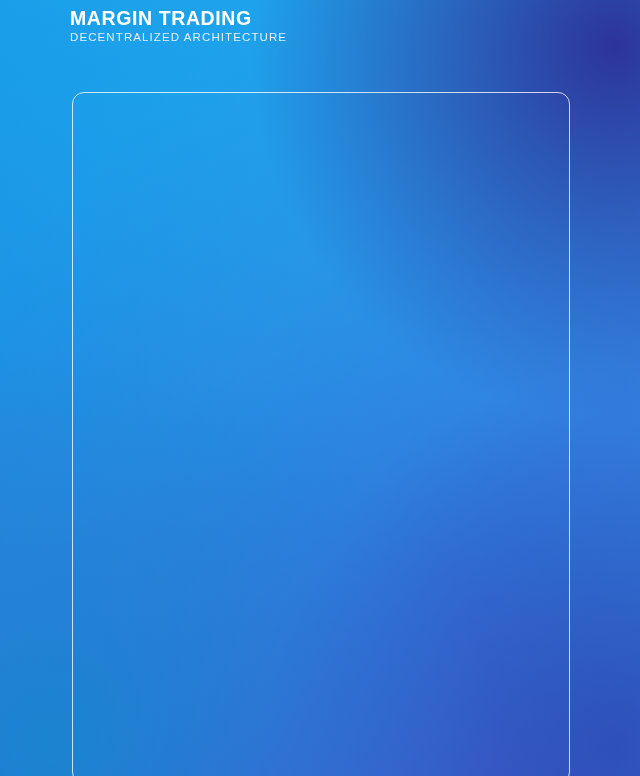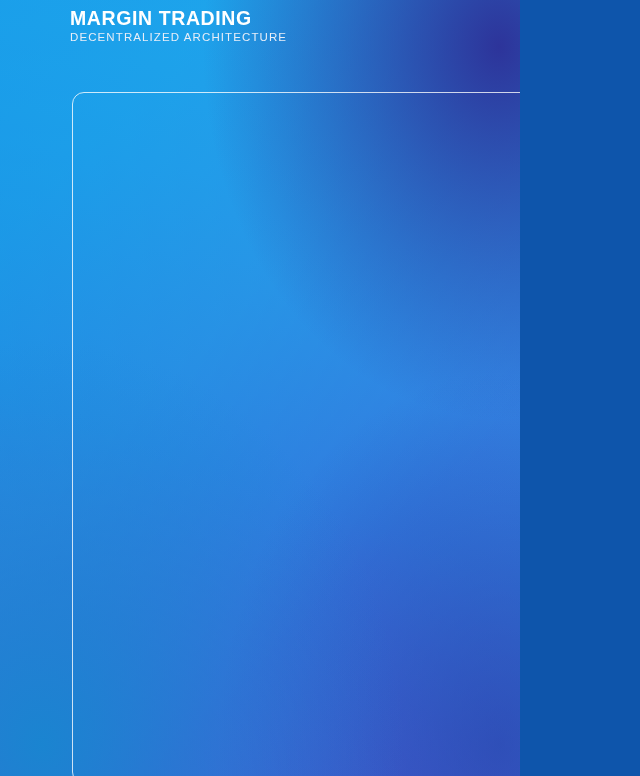--- a/index.html
+++ b/index.html
@@ -2,21 +2,21 @@
 <html><head>
 <meta charset="utf-8">
 <style>
   html,body{margin:0;padding:0;}
   body{
     width:640px;height:776px;overflow:hidden;
     font-family:"Liberation Sans", sans-serif;
     background:#0e55ab;
   }
   #stage{
-    position:relative;width:520px;height:776px;overflow:hidden;
+    position:relative;width:640px;height:776px;overflow:hidden;
     background:
       linear-gradient(135deg,#0b59ad 0%,#0e5cae 18%,#1a52a8 42%,#27349a 72%,#2c3296 100%),
       linear-gradient(200deg,#1275c4 0%,#0f68bb 30%,#0e55ab 60%,#272f93 100%);
     background-blend-mode:screen,normal;
   }
   #stage:before{
     content:"";position:absolute;inset:0;
     background:
       radial-gradient(120% 90% at 8% 96%, rgba(24,134,208,.95) 0%, rgba(24,134,208,0) 58%),
       radial-gradient(95% 80% at 96% 6%, rgba(45,46,150,.95) 0%, rgba(45,46,150,0) 60%),

